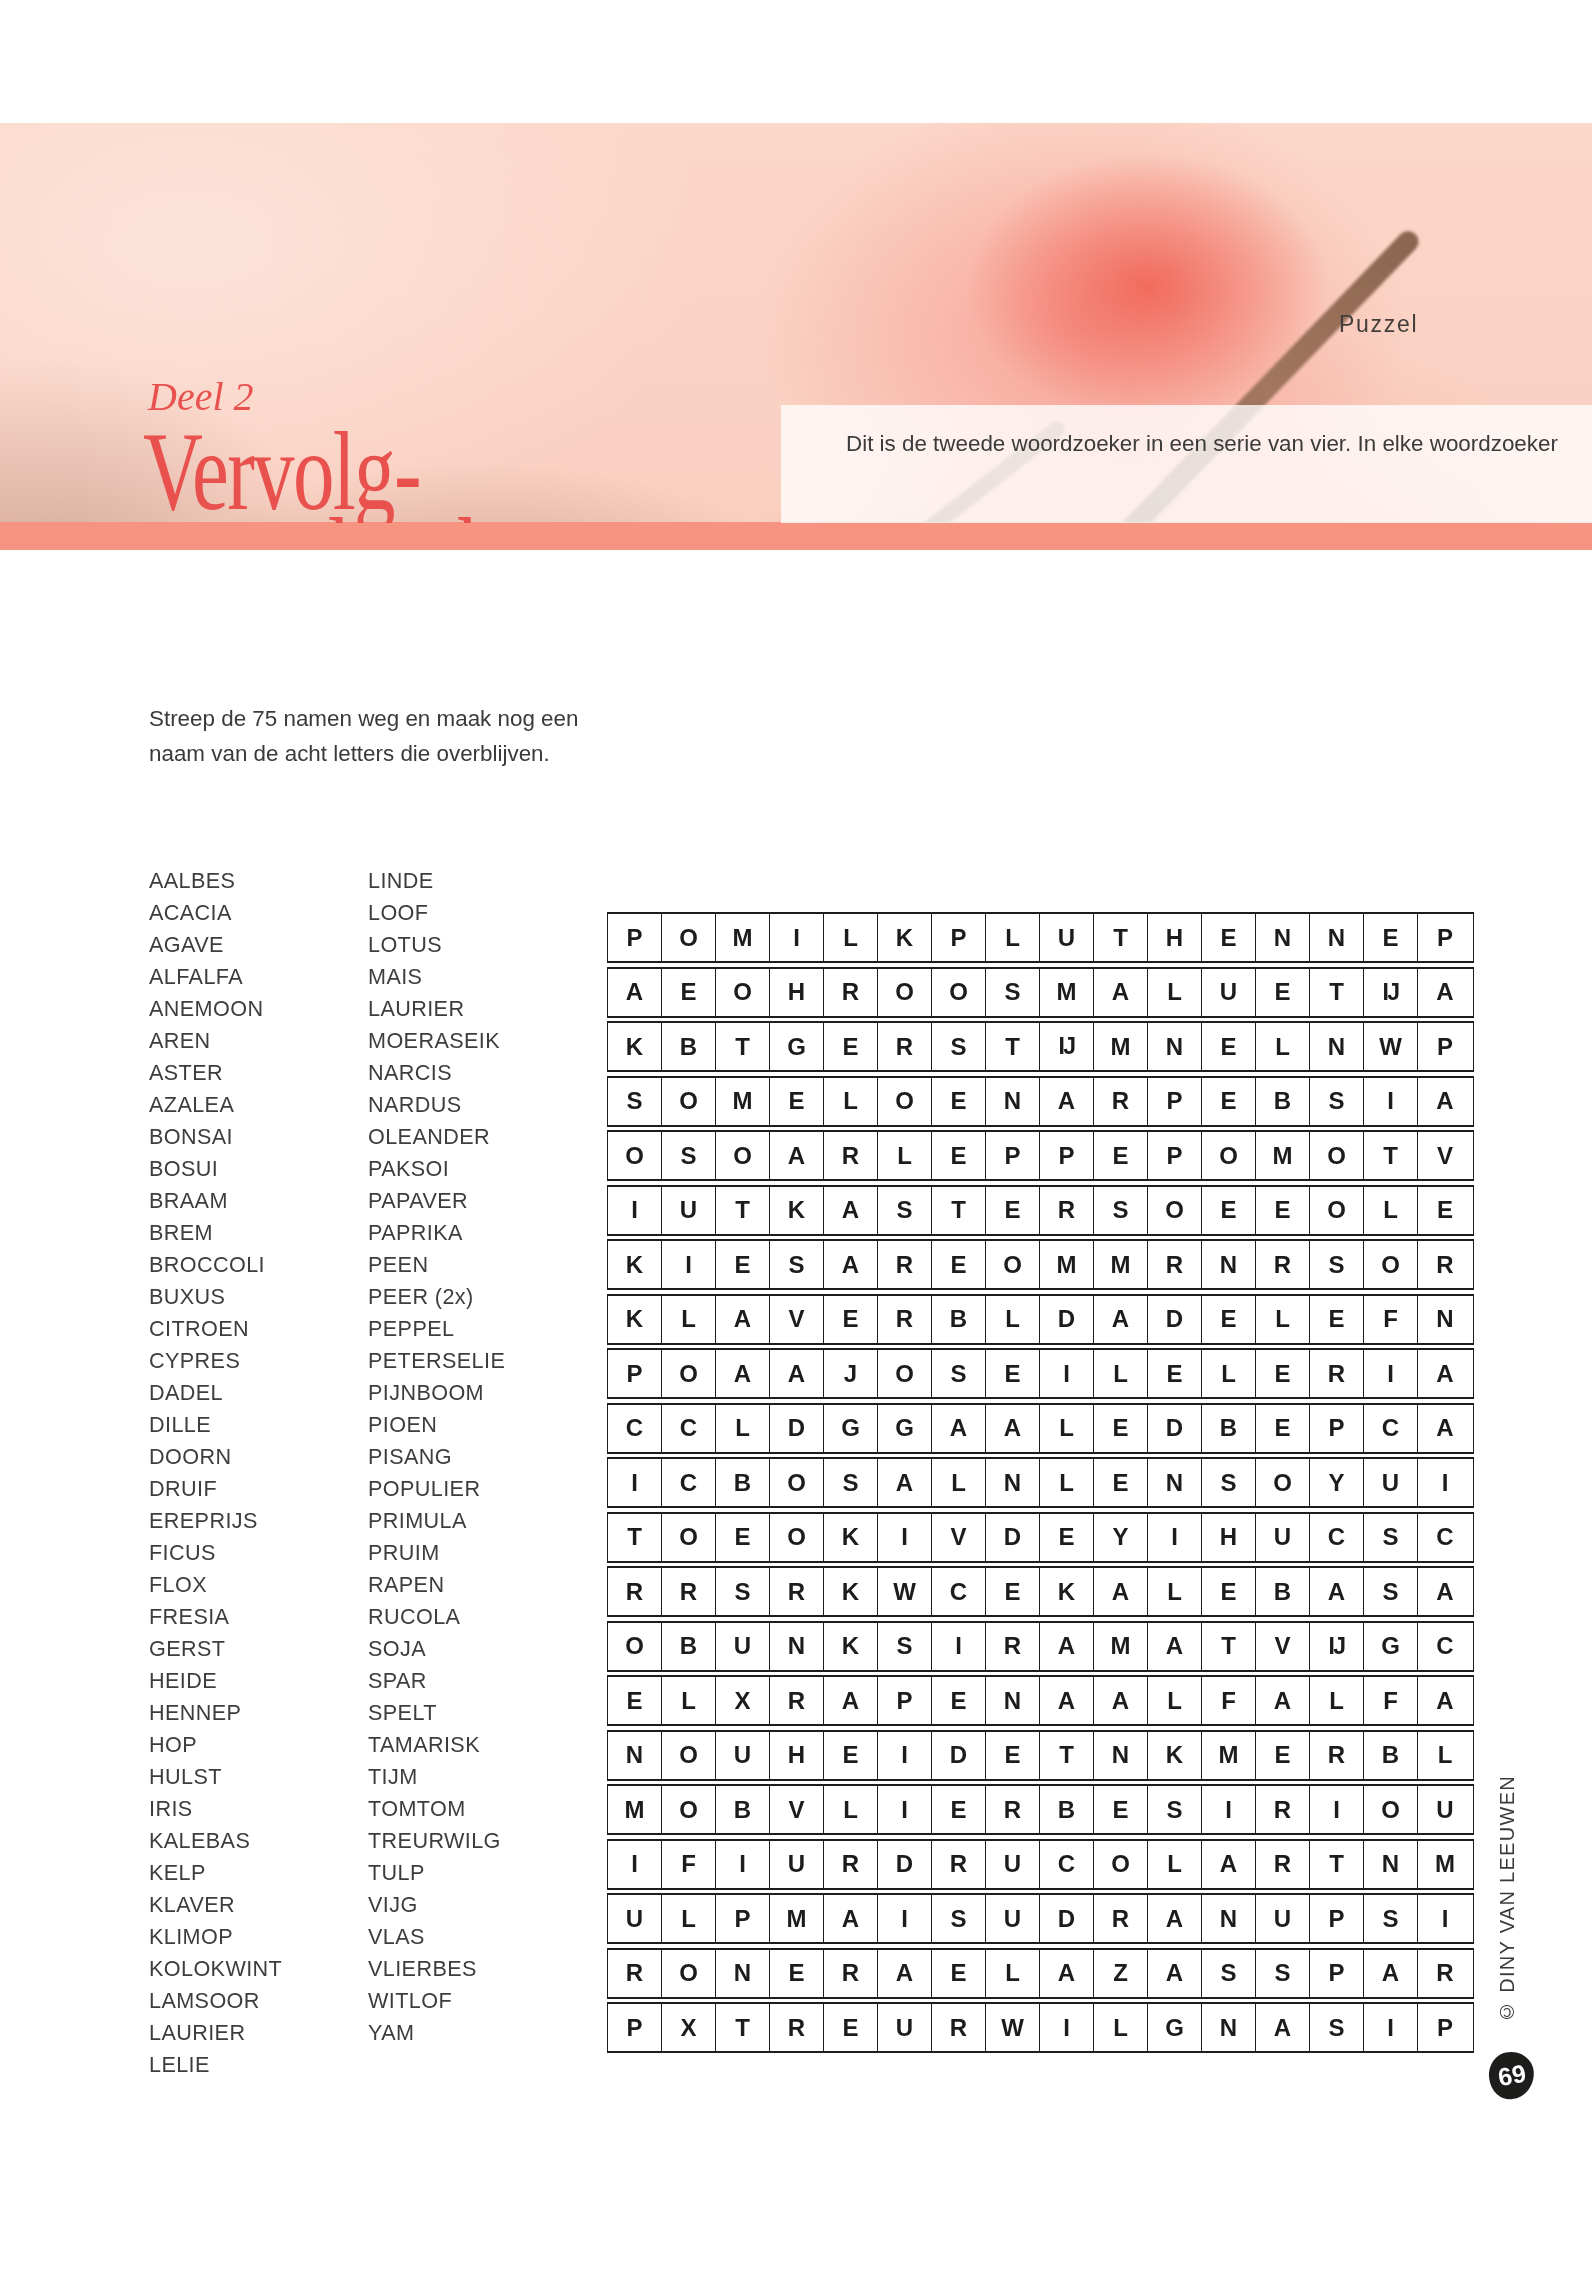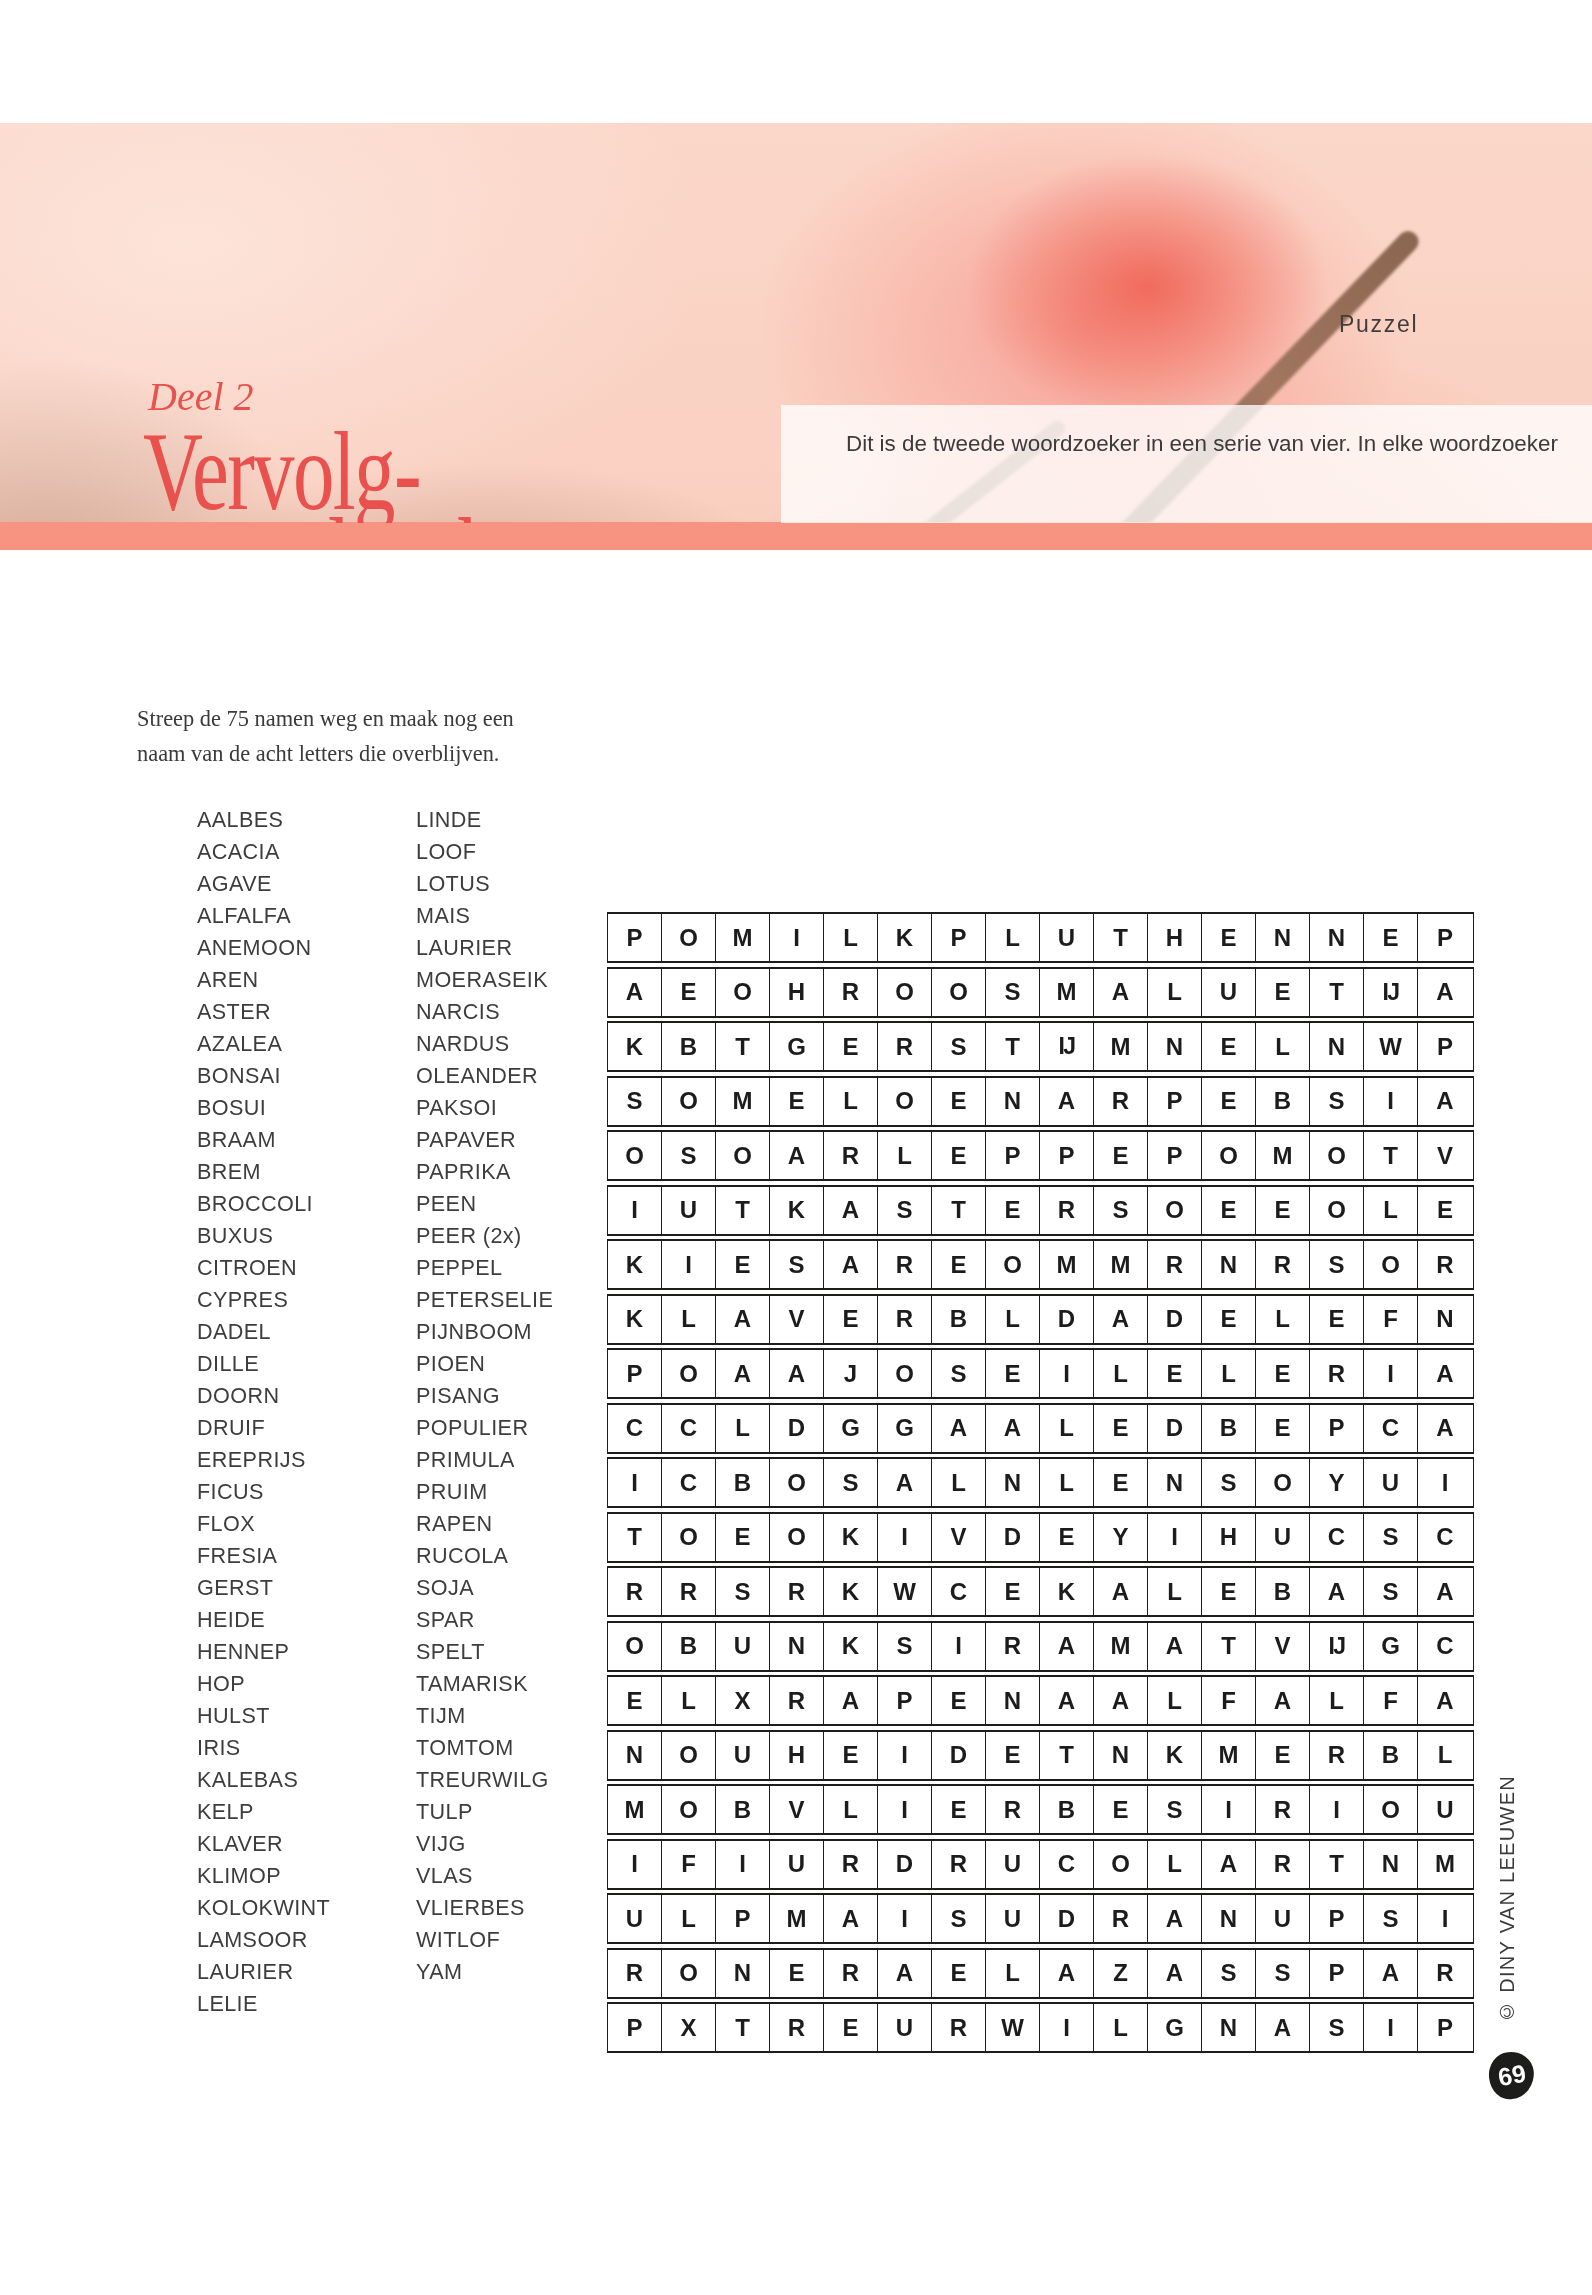--- a/index.html
+++ b/index.html
@@ -42,24 +42,24 @@
     font-family:"Liberation Serif",serif;font-size:83px;line-height:64px;
     color:#e8514d;letter-spacing:-1.7px;transform:scaleY(1.35);transform-origin:0 0;
   }
   .intro-box{
     position:absolute;left:781px;top:282px;width:811px;height:186px;z-index:3;
     background:rgba(255,255,255,.78);box-sizing:border-box;
     padding:21.6px 26px 0 41px;
   }
   .intro-line{font-size:22.4px;line-height:34px;color:#3b3b3b;white-space:nowrap;margin-left:24px;}
   
-  .instructions{position:absolute;left:137px;top:701px;font-family:Liberation Serif, serif;}
+  .instructions{position:absolute;left:149px;top:701px;}
   .instr-line{font-size:22.4px;line-height:35px;color:#3a3a3a;white-space:nowrap;}
   
-  .wordlist{position:absolute;top:804px;margin-left:48px;}
+  .wordlist{position:absolute;top:865px;}
   .wordlist.c1{left:149px;}
   .wordlist.c2{left:368px;}
   .word-item{font-size:21.6px;line-height:32px;letter-spacing:0.4px;color:#3d3d3d;white-space:nowrap;}
   
   .grid{position:absolute;left:607px;top:912px;width:867px;}
   .g-row{
     display:flex;height:51px;box-sizing:border-box;margin-bottom:3.5px;
     border-top:2.1px solid #1d1d1b;border-bottom:2.1px solid #1d1d1b;
     border-left:1.3px solid #1d1d1b;border-right:1.3px solid #1d1d1b;
     background:#ffffff;

